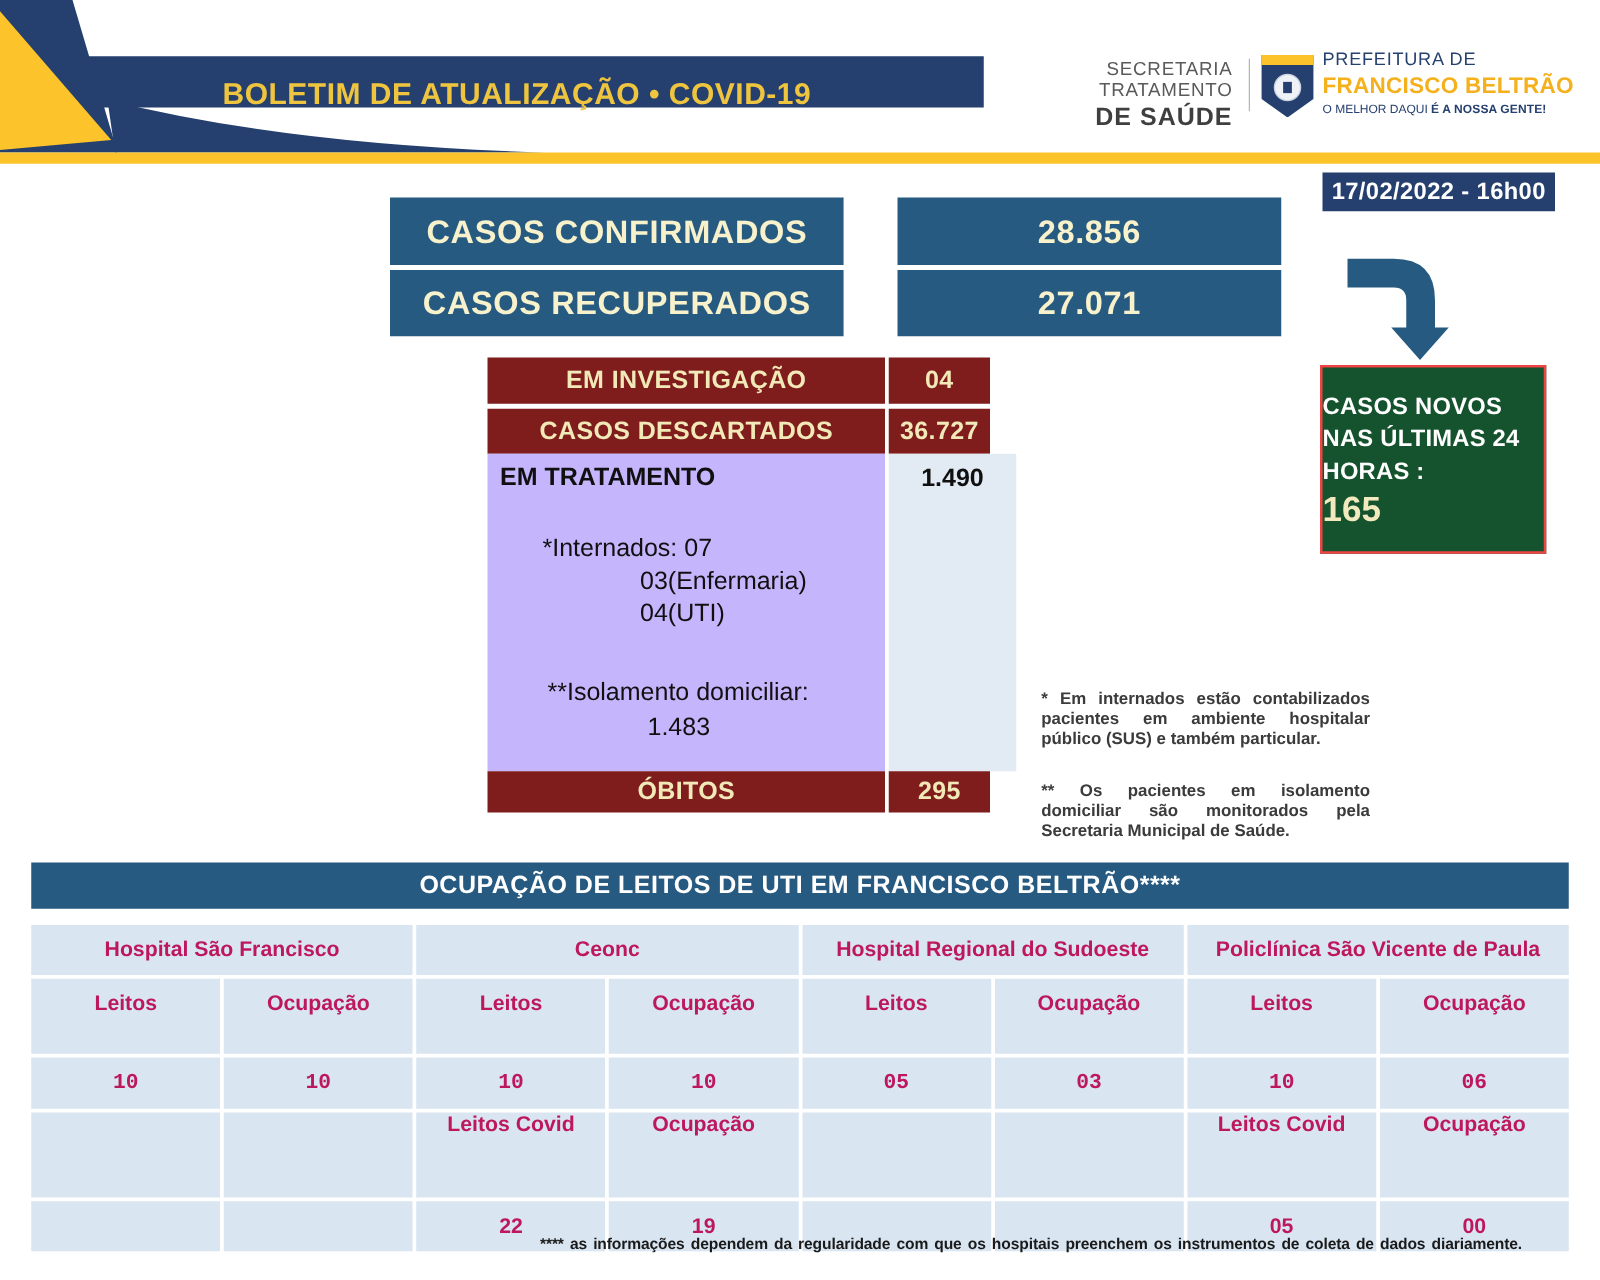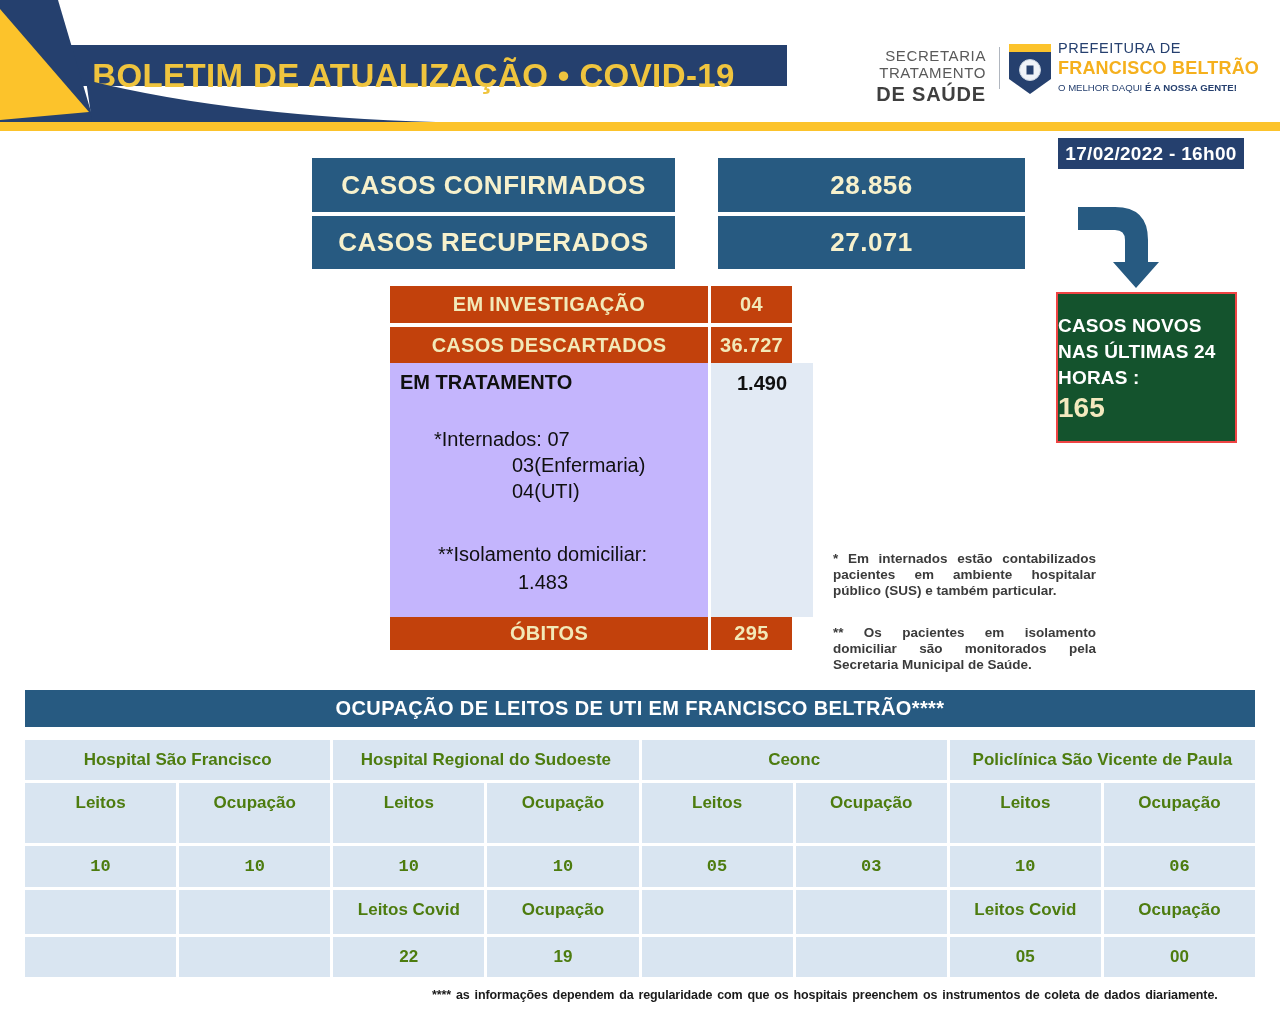--- a/index.html
+++ b/index.html
@@ -2,21 +2,21 @@
 <html><head>
 <meta charset="utf-8">
 <style>
   * { margin:0; padding:0; box-sizing:border-box; }
   body { background:#fff; font-family:"Liberation Sans", sans-serif; }
   #page { position:relative; width:1280px; height:1024px; background:#ffffff; overflow:hidden; }
 
   
   .banner { position:absolute; left:40px; top:45px; width:747px; height:41px;
             background:#25406E; display:flex; align-items:center; justify-content:center; }
-  .banner-text { color:#EFC43E; font-size:33px; font-weight:bold; letter-spacing:.4px;margin-top:20px; }
+  .banner-text { color:#EFC43E; font-size:24px; font-weight:bold; letter-spacing:.4px;margin-top:20px; }
   .deco-svg { position:absolute; left:0; top:0; }
   .yellow-bar { position:absolute; left:0; top:122px; width:1280px; height:9px; background:#FCC32B; }
 
   .secretaria { position:absolute; left:790px; top:47px; width:196px; text-align:right; }
   .sec-l1 { font-size:15px; color:#5A5A5A; letter-spacing:.6px; }
   .sec-l2 { font-size:20px; font-weight:bold; color:#3F3F3F; letter-spacing:.8px; margin-top:2px; }
   .logo-divider { position:absolute; left:999px; top:47px; width:1px; height:42px; background:#B0B6BF; }
 
   .shield { position:absolute; left:1009px; top:44px; width:42px; height:50px; background:#25406E;
             clip-path:polygon(0 0,100% 0,100% 70%,50% 100%,0 70%); }
@@ -49,47 +49,47 @@
                color:#F7F1CC; font-weight:bold; font-size:26px; letter-spacing:.5px; }
   .stat-label { width:363px; }
   .stat-sep { width:3px; background:#fff; }
   .stat-value { flex:1;margin-left:40px; }
 
   
   .mid-row { position:absolute; left:390px; width:423px; display:flex; }
   .mid-label { width:318px; display:flex; align-items:center; justify-content:center; }
   .mid-sep { width:3px; background:#fff; }
   .mid-value { width:81px; display:flex; align-items:center; justify-content:center; }
-  .mid-navy { background:#c2410c; color:#F2E9B8; font-weight:bold; font-size:20px; letter-spacing:.3px; }
+  .mid-navy { background:#7f1d1d; color:#F2E9B8; font-weight:bold; font-size:20px; letter-spacing:.3px; }
   .treat-left { width:318px; background:#c4b5fd; color:#101010; font-size:20px; }
   .treat-right { width:102px; background:#E2EAF4; color:#101010; font-size:20px; font-weight:bold;
                  text-align:center; padding-top:9px; }
   .tr-title { font-weight:bold; margin:8px 0 0 10px; }
   .tr-internados { margin:34px 0 0 44px; }
   .tr-enfermaria { margin:3px 0 0 122px; }
   .tr-uti { margin:3px 0 0 122px; }
   .tr-isolamento { margin:40px 0 0 48px; }
   .tr-isovalue { margin:5px 0 0 128px; }
 
   
   .side-notes { position:absolute; left:833px; top:551px; width:263px; color:#3B3B3B;
                 font-size:13.5px; font-weight:bold; line-height:16px; text-align:justify; }
   .side-notes .note2 { margin-top:26px; }
 
   
   .uti-table { position:absolute; left:25px; top:690px; width:1230px; }
   .t-title { height:37px; background:#275A81; color:#ffffff; font-weight:bold; font-size:20px;
              letter-spacing:.4px; display:flex; align-items:center; justify-content:center; margin-bottom:13px; }
   .t-grid { display:grid; grid-template-columns:repeat(8,1fr); gap:3px; background:#fff; }
-  .t-cell { background:#D9E5F1; font-weight:bold; font-size:17px; color:#4d7c0f;
+  .t-cell { background:#D9E5F1; font-weight:bold; font-size:17px; color:#be185d;
             display:flex; justify-content:center; }
   .t-hospital { grid-column:span 2; height:40px; align-items:center; }
   .t-hdr { height:60px; align-items:flex-start; padding-top:10px; }
   .t-val { height:41px; align-items:center;font-family:Liberation Mono, monospace; }
-  .t-chdr { height:44px; align-items:flex-start; padding-top:10px; }
+  .t-chdr { height:68px; align-items:flex-start; }
   .t-cval { height:40px; align-items:center; }
 
   .bottom-note { position:absolute; left:432px; top:988px; width:823px; font-size:12.5px;
                  font-weight:bold; color:#1a1a1a; letter-spacing:-.1px; word-spacing:1.5px; }
 </style>
 </head>
 <body>
 
 <div id="page">
 
@@ -176,22 +176,22 @@
 
   <div class="side-notes">
     <div class="note1">* Em internados estão contabilizados pacientes em ambiente hospitalar público (SUS) e também particular.</div>
     <div class="note2">** Os pacientes em isolamento domiciliar são monitorados pela Secretaria Municipal de Saúde.</div>
   </div>
 
   <div class="uti-table">
     <div class="t-title">OCUPAÇÃO DE LEITOS DE UTI EM FRANCISCO BELTRÃO****</div>
     <div class="t-grid">
       <div class="t-cell t-hospital">Hospital São Francisco</div>
+      <div class="t-cell t-hospital">Ceonc</div>
       <div class="t-cell t-hospital">Hospital Regional do Sudoeste</div>
-      <div class="t-cell t-hospital">Ceonc</div>
       <div class="t-cell t-hospital">Policlínica São Vicente de Paula</div>
 
       <div class="t-cell t-hdr">Leitos</div>
       <div class="t-cell t-hdr">Ocupação</div>
       <div class="t-cell t-hdr">Leitos</div>
       <div class="t-cell t-hdr">Ocupação</div>
       <div class="t-cell t-hdr">Leitos</div>
       <div class="t-cell t-hdr">Ocupação</div>
       <div class="t-cell t-hdr">Leitos</div>
       <div class="t-cell t-hdr">Ocupação</div>

